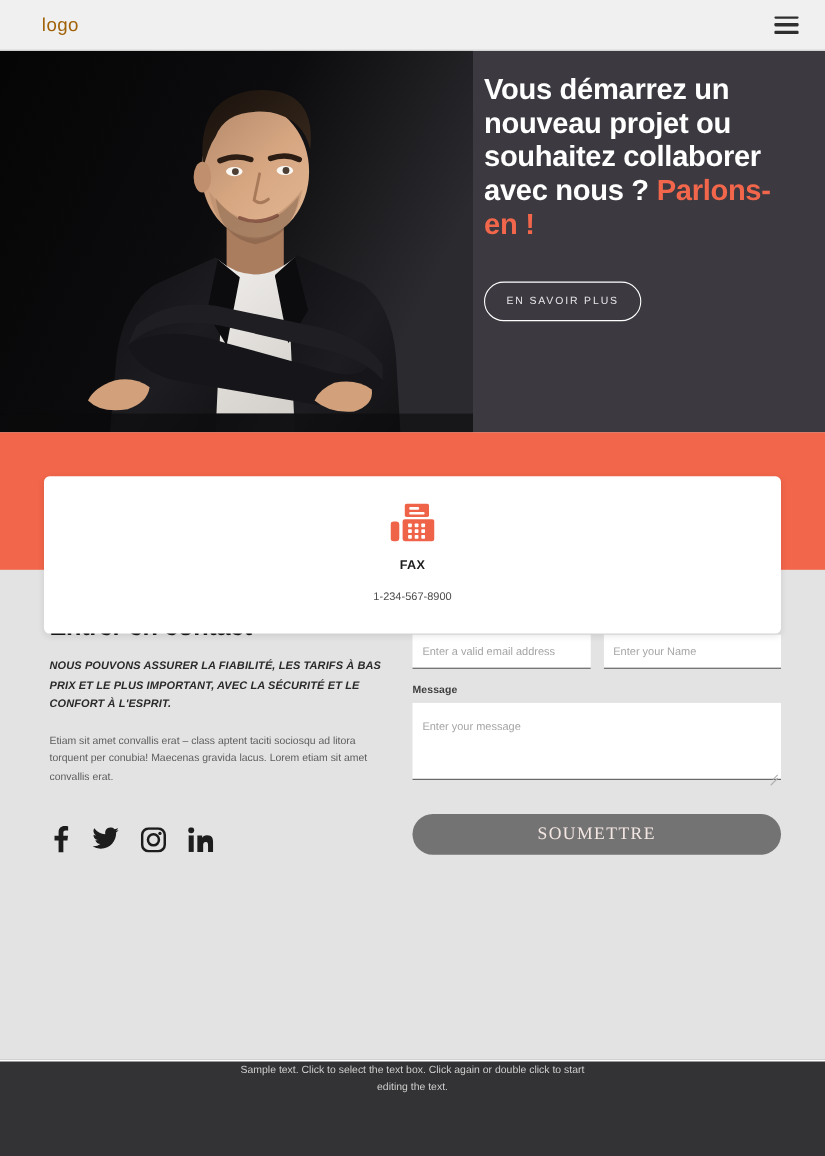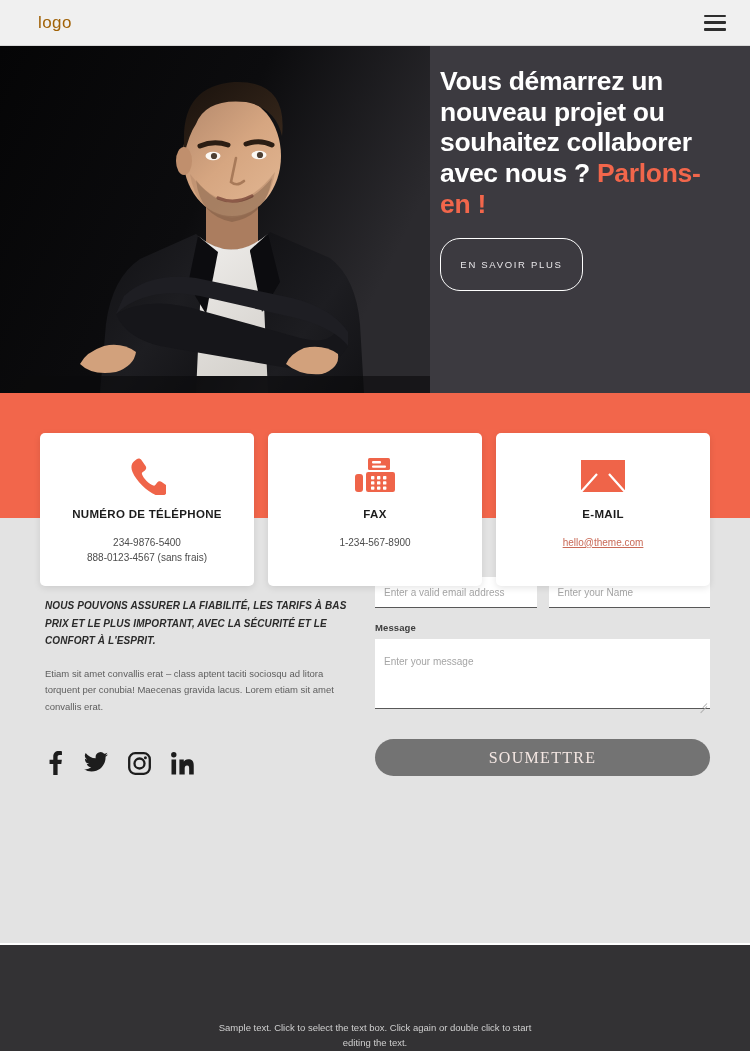--- a/index.html
+++ b/index.html
@@ -91,23 +91,23 @@
   }
   .image-credit a {
     color: #e0705c;
     text-decoration: underline;
   }
 
   .btn-outline {
     display: inline-flex;
     align-items: center;
     justify-content: center;
-    margin-top: 18px;
+    margin-top: 36px;
     width: 143px;
-    height: 53px;
+    height: 36px;
     border: 1.6px solid #ffffff;
     border-radius: 20px;
     background: transparent;
     color: #e8e6e9;
     font-size: 9.5px;
     letter-spacing: 1.7px;
     font-family: "Liberation Sans", sans-serif;
     cursor: pointer;
   }
 
@@ -257,24 +257,24 @@
     font-size: 16px;
     letter-spacing: 1.3px;
     font-family: Liberation Serif, serif;
     cursor: pointer;
   }
 
   
   .site-footer {
     position: absolute;
     left: 0; right: 0; bottom: 0;
-    height: 108px;
+    height: 88px;
     background: #333234;
     display: flex;
-    align-items: flex-end;
+    align-items: flex-start;
     justify-content: center;
     border-top: 2px solid #ffffff;
   }
   .footer-text {
     text-align: center;
     font-size: 9.5px;
     color: #cfcfcf;
     line-height: 1.65;
     max-width: 330px;
   }
@@ -379,30 +379,20 @@
     <button class="btn-outline">EN SAVOIR PLUS</button>
   </div>
 </section>
 
 <div class="band-wrap">
   <div class="orange-band"></div>
 
   <div class="cards-row">
 
 
-    <div class="info-card">
-      <div class="card-icon">
-        <svg width="38" height="38" viewBox="0 0 38 38">
-          <path d="M8.6 2.2c1.6-1.3 3.6-1 4.8.7l4.2 6c1 1.5.7 3.4-.7 4.5l-2.4 1.9c-.6.5-.8 1.3-.5 2 .9 2.2 2.5 4.6 4.6 6.6 2.1 2.1 4.5 3.7 6.7 4.6.7.3 1.5.1 2-.5l1.9-2.4c1.1-1.4 3-1.7 4.5-.7l6 4.2c1.7 1.2 2 3.2.7 4.8l-2 2.4c-2.3 2.8-6.3 3.5-10.8 1.6-4.5-1.9-9.3-5.4-13.4-9.5C9.9 24.3 6.4 19.5 4.5 15 2.6 10.5 3.3 6.5 6.1 4.2z" fill="#ef6449"></path>
-        </svg>
-      </div>
-      <div class="card-title">NUMÉRO DE TÉLÉPHONE</div>
-      <div class="card-line">234-9876-5400</div>
-      <div class="card-line">888-0123-4567 (sans frais)</div>
-    </div>
 
     <div class="info-card">
       <div class="card-icon">
         <svg width="40" height="38" viewBox="0 0 40 38">
           <rect x="13" y="1" width="22" height="12" rx="1.6" fill="#ef6449"></rect>
           <rect x="17" y="4" width="9" height="2.4" rx="1" fill="#ffffff"></rect>
           <rect x="17" y="8.4" width="14" height="2.4" rx="1" fill="#ffffff"></rect>
           <rect x="0" y="17" width="8" height="18" rx="3" fill="#ef6449"></rect>
           <rect x="11" y="15" width="29" height="20" rx="2.2" fill="#ef6449"></rect>
           <g fill="#ffffff">
@@ -415,32 +405,20 @@
             <rect x="16" y="29.4" width="3.4" height="3.4" rx="0.7"></rect>
             <rect x="22" y="29.4" width="3.4" height="3.4" rx="0.7"></rect>
             <rect x="28" y="29.4" width="3.4" height="3.4" rx="0.7"></rect>
           </g>
         </svg>
       </div>
       <div class="card-title">FAX</div>
       <div class="card-line">1-234-567-8900</div>
     </div>
 
-    <div class="info-card">
-      <div class="card-icon">
-        <svg width="44" height="32" viewBox="0 0 44 32">
-          <rect x="0" y="0" width="44" height="32" rx="1.5" fill="#ef6449"></rect>
-          <path d="M0 0 L22 18 L44 0 Z" fill="#ffffff"></path>
-          <path d="M0 1.5 L22 19.5 L44 1.5 L44 0 L0 0 Z" fill="#ef6449"></path>
-          <path d="M0 32 L16 14 M44 32 L28 14" stroke="#ffffff" stroke-width="2.2" fill="none"></path>
-        </svg>
-      </div>
-      <div class="card-title">E-MAIL</div>
-      <div class="card-line"><a href="#">hello@theme.com</a></div>
-    </div>
 
   </div>
 </div>
 
 <section class="contact-section">
 
   <div class="contact-left">
     <h2 class="contact-heading">Entrer en contact</h2>
     <p class="contact-sub">NOUS POUVONS ASSURER LA FIABILITÉ, LES TARIFS À BAS PRIX ET LE PLUS IMPORTANT, AVEC LA SÉCURITÉ ET LE CONFORT À L'ESPRIT.</p>
     <p class="contact-body">Etiam sit amet convallis erat – class aptent taciti sociosqu ad litora torquent per conubia! Maecenas gravida lacus. Lorem etiam sit amet convallis erat.</p>

